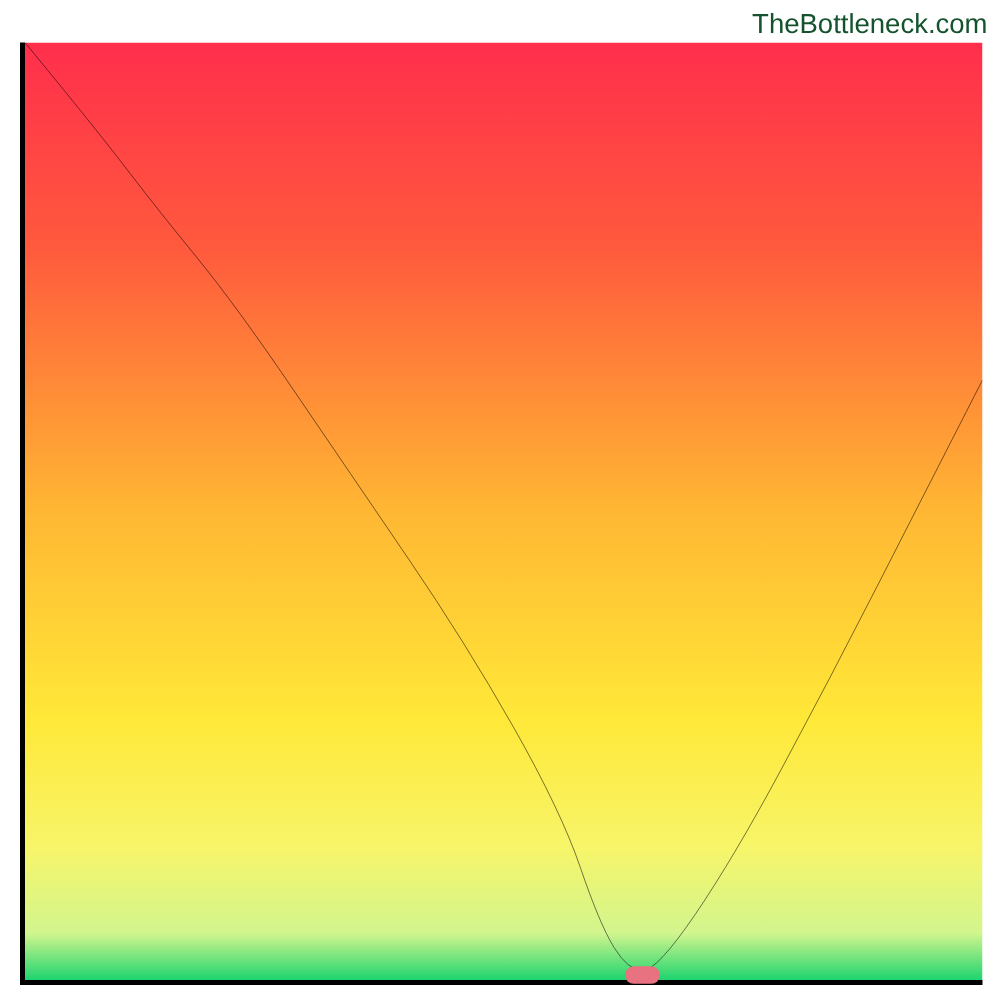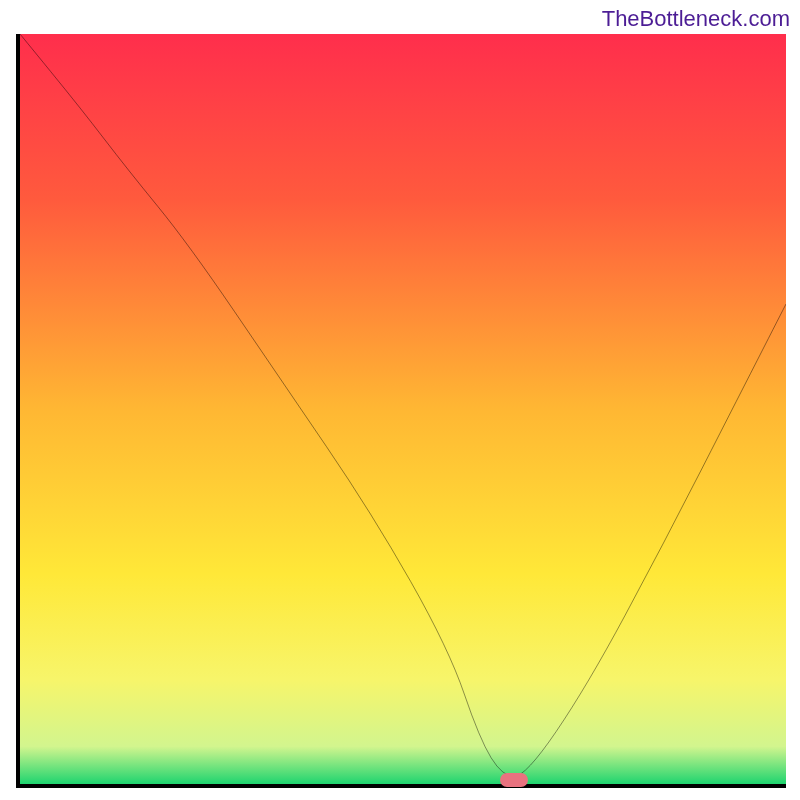--- a/index.html
+++ b/index.html
@@ -10,21 +10,21 @@
     background: #ffffff;
     font-family: Arial, sans-serif;
     position: relative;
   }
   .watermark {
     position: absolute;
     top: 6px;
     right: 10px;
     font-size: 22px;
     font-weight: 500;
-    color: #4c1d95;
+    color: #14532d;
   }
   .plot-area {
     position: absolute;
     left: 16px;
     top: 34px;
     width: 770px;
     height: 754px;
     border-left: 4px solid #000;
     border-bottom: 4px solid #000;
     box-sizing: border-box;

